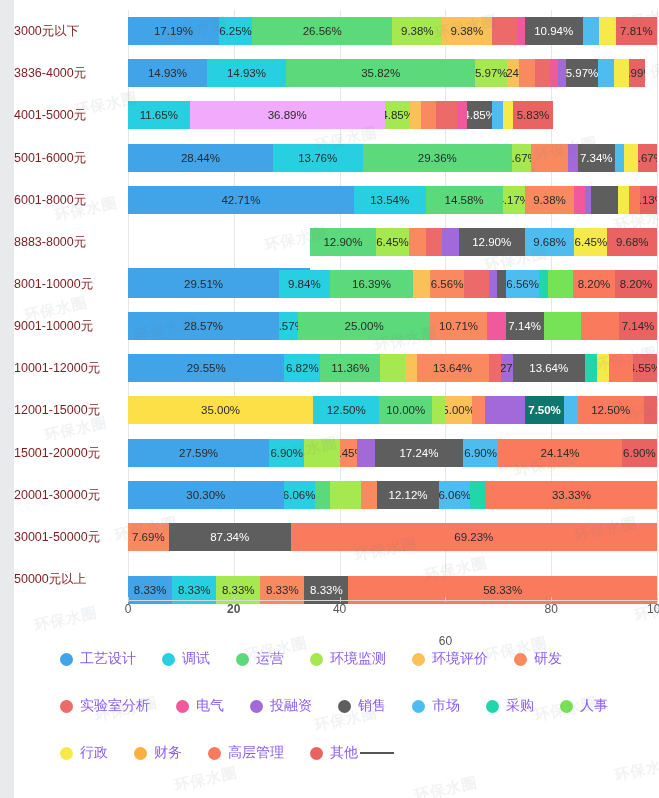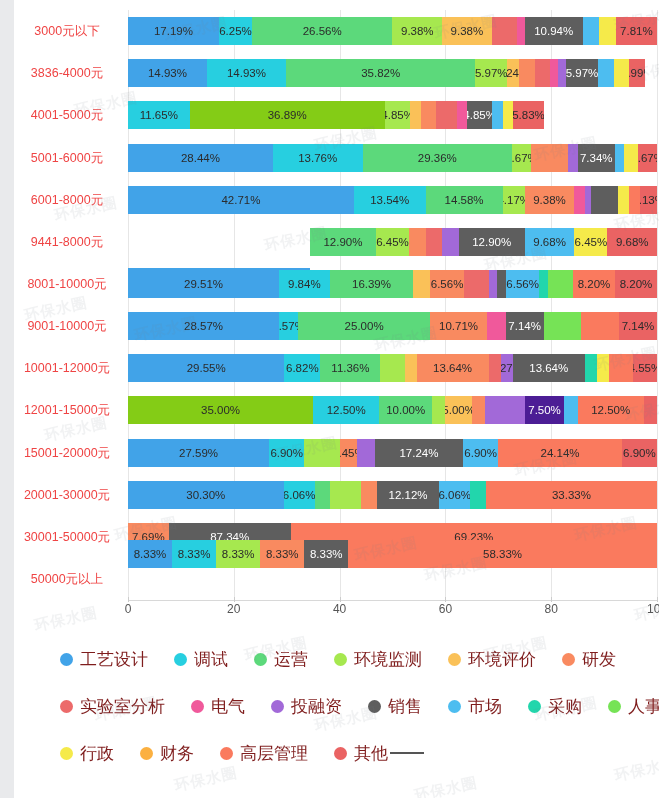--- a/index.html
+++ b/index.html
@@ -68,23 +68,23 @@
     position: absolute;
     left: 0;
     width: 100%;
     height: 28px;
     display: flex;
   }
   .ylabel {
     position: absolute;
     left: 0;
     width: 106px;
-    text-align: center;
+    text-align: left;
     font-size: 12.5px;
-    color: #ef4444;
+    color: #7f1d1d;
     line-height: 28px;
     height: 28px;
     white-space: nowrap;
   }
   .seg {
     height: 100%;
     display: flex;
     align-items: center;
     justify-content: center;
     font-size: 11.5px;
@@ -138,22 +138,22 @@
     white-space: nowrap;
   }
   .legend-dot {
     width: 13px;
     height: 13px;
     border-radius: 50%;
     margin-right: 7px;
     flex: none;
   }
   .legend-label {
-    font-size: 17px;
-    color: #7f1d1d;
+    font-size: 14px;
+    color: #8b5cf6;
     text-align: center;
   }
   .legend-underline {
     display: inline-block;
     border-bottom: 2px solid #555;
     width: 34px;
     margin-left: 2px;
     vertical-align: middle;
   }
 </style>
@@ -259,36 +259,36 @@
           <div class="seg" style="background: rgb(77, 189, 240); width: 15.8171px;"></div>
           <div class="seg" style="background: rgb(245, 234, 74); width: 15.8171px;"></div>
           <div class="seg" style="background: rgb(234, 99, 99); width: 15.8171px;">
             <span>2.99%</span>
           </div>
         </div>
         <div class="row" style="top: 91.3571px;">
           <div class="seg" style="background: rgb(39, 207, 224); width: 61.6285px;">
             <span>11.65%</span>
           </div>
-          <div class="seg" style="background: #84cc16; width: 195.148px;">
+          <div class="seg" style="background: #f0abfc; width: 195.148px;">
             <span>36.89%</span>
           </div>
           <div class="seg" style="background: rgb(166, 232, 79); width: 25.6565px;">
             <span>4.85%</span>
           </div>
           <div class="seg" style="background: rgb(250, 193, 88); width: 10.2626px;"></div>
           <div class="seg" style="background: rgb(249, 138, 96); width: 15.3939px;"></div>
           <div class="seg" style="background: rgb(236, 106, 106); width: 20.5252px;"></div>
           <div class="seg" style="background: rgb(240, 89, 155); width: 10.2626px;"></div>
           <div class="seg dark" style="background: rgb(94, 94, 94); width: 25.6565px;">
             <span>4.85%</span>
           </div>
           <div class="seg" style="background: rgb(77, 189, 240); width: 10.2626px;"></div>
           <div class="seg" style="background: rgb(245, 234, 74); width: 10.2626px;"></div>
-          <div class="seg" style="background: rgb(234, 99, 99); width: 31px;">
+          <div class="seg" style="background: rgb(234, 99, 99); width: 40px;">
             <span>5.83%</span>
           </div>
         </div>
         <div class="row" style="top: 133.5px;">
           <div class="seg" style="background: rgb(65, 163, 232); width: 150.448px;">
             <span>28.44%</span>
           </div>
           <div class="seg" style="background: rgb(39, 207, 224); width: 93px;">
             <span>13.76%</span>
           </div>
@@ -435,36 +435,36 @@
             <span>13.64%</span>
           </div>
           <div class="seg" style="background: rgb(34, 214, 172); width: 12.0083px;"></div>
           <div class="seg" style="background: rgb(245, 234, 74); width: 12.0083px;"></div>
           <div class="seg" style="background: rgb(250, 122, 94); width: 24.0695px;"></div>
           <div class="seg" style="background: rgb(234, 99, 99); width: 24.0695px;">
             <span>4.55%</span>
           </div>
         </div>
         <div class="row" style="top: 386.357px;">
-          <div class="seg" style="background: #84cc16; width: 185.15px;">
+          <div class="seg" style="background: #fde047; width: 185.15px;">
             <span>35.00%</span>
           </div>
           <div class="seg" style="background: rgb(39, 207, 224); width: 66.125px;">
             <span>12.50%</span>
           </div>
           <div class="seg" style="background: rgb(92, 217, 123); width: 52.9px;">
             <span>10.00%</span>
           </div>
           <div class="seg" style="background: rgb(166, 232, 79); width: 13.225px;"></div>
           <div class="seg" style="background: rgb(250, 193, 88); width: 26.45px;">
             <span>5.00%</span>
           </div>
           <div class="seg" style="background: rgb(249, 138, 96); width: 13.225px;"></div>
           <div class="seg" style="background: rgb(162, 105, 216); width: 39.675px;"></div>
-          <div class="seg dark" style="background: #4c1d95; width: 39.675px;">
+          <div class="seg dark" style="background: #0f766e; width: 39.675px; font-weight: bold;">
             <span>7.50%</span>
           </div>
           <div class="seg" style="background: rgb(77, 189, 240); width: 13.225px;"></div>
           <div class="seg" style="background: rgb(250, 122, 94); width: 66.125px;">
             <span>12.50%</span>
           </div>
           <div class="seg" style="background: rgb(234, 99, 99); width: 13.225px;"></div>
         </div>
         <div class="row" style="top: 428.5px;">
           <div class="seg" style="background: rgb(65, 163, 232); width: 145.951px;">
@@ -516,21 +516,21 @@
           <div class="seg" style="background: rgb(249, 138, 96); width: 40.6801px;">
             <span>7.69%</span>
           </div>
           <div class="seg dark" style="background: rgb(94, 94, 94); width: 122.093px;">
             <span>87.34%</span>
           </div>
           <div class="seg" style="background: rgb(250, 122, 94); width: 366.227px;">
             <span>69.23%</span>
           </div>
         </div>
-        <div class="row" style="top: 530px;">
+        <div class="row" style="top: 566px; justify-content: flex-end;">
           <div class="seg" style="background: rgb(65, 163, 232); width: 44.0657px;">
             <span>8.33%</span>
           </div>
           <div class="seg" style="background: rgb(39, 207, 224); width: 44.0657px;">
             <span>8.33%</span>
           </div>
           <div class="seg" style="background: rgb(166, 232, 79); width: 44.0657px;">
             <span>8.33%</span>
           </div>
           <div class="seg" style="background: rgb(249, 138, 96); width: 44.0657px;">
@@ -543,40 +543,40 @@
             <span>58.33%</span>
           </div>
         </div>
       </div>
     <div id="ylabels">
         <div class="ylabel" style="top: 17.0714px;">3000元以下</div>
         <div class="ylabel" style="top: 59.2143px;">3836-4000元</div>
         <div class="ylabel" style="top: 101.357px;">4001-5000元</div>
         <div class="ylabel" style="top: 143.5px;">5001-6000元</div>
         <div class="ylabel" style="top: 185.643px;">6001-8000元</div>
-        <div class="ylabel" style="top: 227.786px;">9441-8000元</div>
+        <div class="ylabel" style="top: 227.786px;">8883-8000元</div>
         <div class="ylabel" style="top: 269.929px;">8001-10000元</div>
         <div class="ylabel" style="top: 312.071px;">9001-10000元</div>
         <div class="ylabel" style="top: 354.214px;">10001-12000元</div>
         <div class="ylabel" style="top: 396.357px;">12001-15000元</div>
         <div class="ylabel" style="top: 438.5px;">15001-20000元</div>
         <div class="ylabel" style="top: 480.643px;">20001-30000元</div>
         <div class="ylabel" style="top: 522.786px;">30001-50000元</div>
         <div class="ylabel" style="top: 564.929px;">50000元以上</div>
       </div>
     <div class="axis-line" id="axisline" style="top: 600px;"></div>
     <div class="xticks" id="xticks">
         <div class="xtickmark" style="left: 0px;"></div>
         <div class="xtick" style="left: 0px;">0</div>
         <div class="xtickmark" style="left: 105.8px;"></div>
-        <div class="xtick" style="left: 105.8px;">20</div>
+        <div class="xtick" style="left: 105.8px; font-weight: bold;">20</div>
         <div class="xtickmark" style="left: 211.6px;"></div>
         <div class="xtick" style="left: 211.6px;">40</div>
         <div class="xtickmark" style="left: 317.4px;"></div>
-        <div class="xtick" style="left: 317.4px;">60</div>
+        <div class="xtick" style="left: 317.4px; margin-top: 32px;">60</div>
         <div class="xtickmark" style="left: 423.2px;"></div>
         <div class="xtick" style="left: 423.2px;">80</div>
         <div class="xtickmark" style="left: 529px;"></div>
         <div class="xtick" style="left: 529px;">100</div>
       </div>
   </div>
 
   <div id="legend">
       <div class="legend-row" style="top: 0px;">
         <div class="legend-item">

